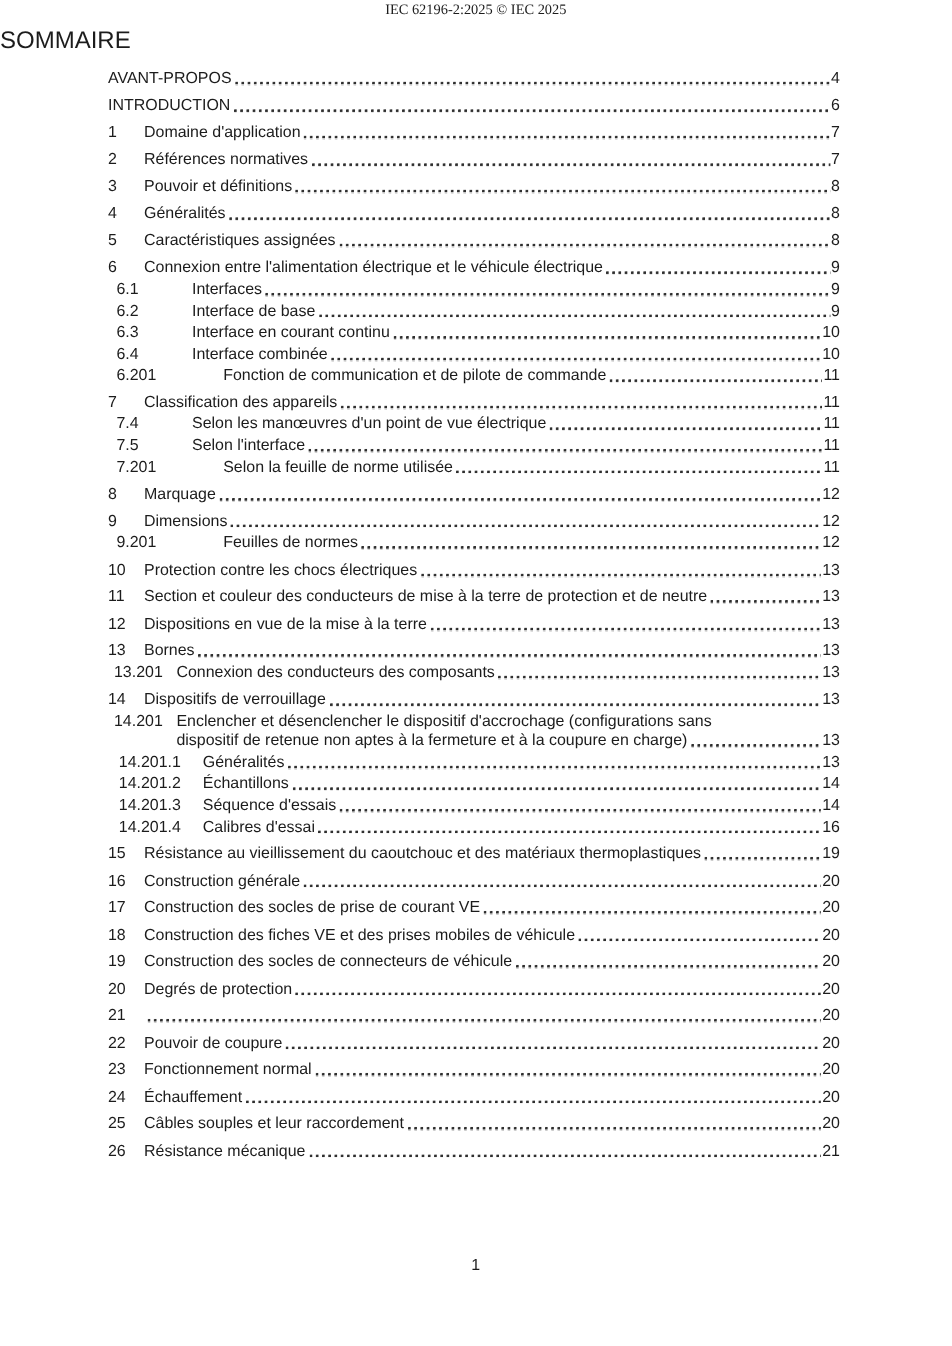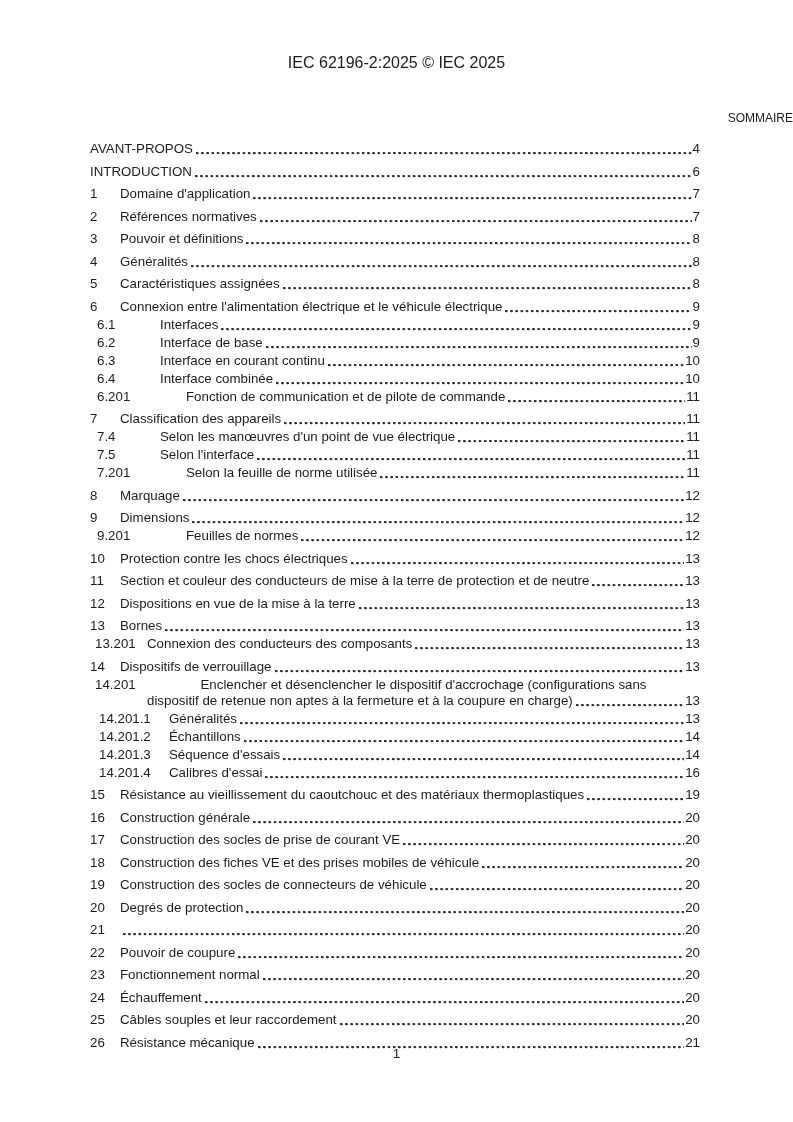--- a/index.html
+++ b/index.html
@@ -5,45 +5,45 @@
   html, body { margin: 0; padding: 0; }
   body {
     width: 793px; height: 1122px;
     background: #ffffff;
     font-family: "Liberation Sans", sans-serif;
     color: #1c1c1c;
   }
   .page { position: relative; width: 793px; height: 1122px; overflow: hidden; }
 
   .doc-header {
-    padding-top: 55px;
     text-align: center;
-    font-size: 16px;
+    font-size: 12px;
     line-height: 16px;
+    font-family: Liberation Serif, serif;
   }
   .toc-title {
-    margin-top: 38px;
-    text-align: right;
-    font-size: 12px;
+    margin-top: 9px;
+    text-align: left;
+    font-size: 20px;
     line-height: 18px;
   }
 
   .toc {
     margin: 14px 0 0 90px;
     width: 610px;
   }
   .row {
     display: flex;
     align-items: flex-start;
     font-size: 13.3px;
     line-height: 16px;
     white-space: nowrap;
   }
   .row .body { flex: 1; display: flex; flex-direction: column; min-width: 0; }
-  .line { display: flex; justify-content: center; }
+  .line { display: flex; }
   .t { white-space: nowrap; }
   .leader {
     flex: 1;
     align-self: flex-end;
     height: 5px;
     margin: 0 1px 2px 3px;
     background-image: radial-gradient(circle at 1.2px 1.2px, #2e2e2e 1.1px, transparent 1.4px);
     background-size: 5.2px 3px;
     background-repeat: repeat-x;
     background-position: left bottom;

